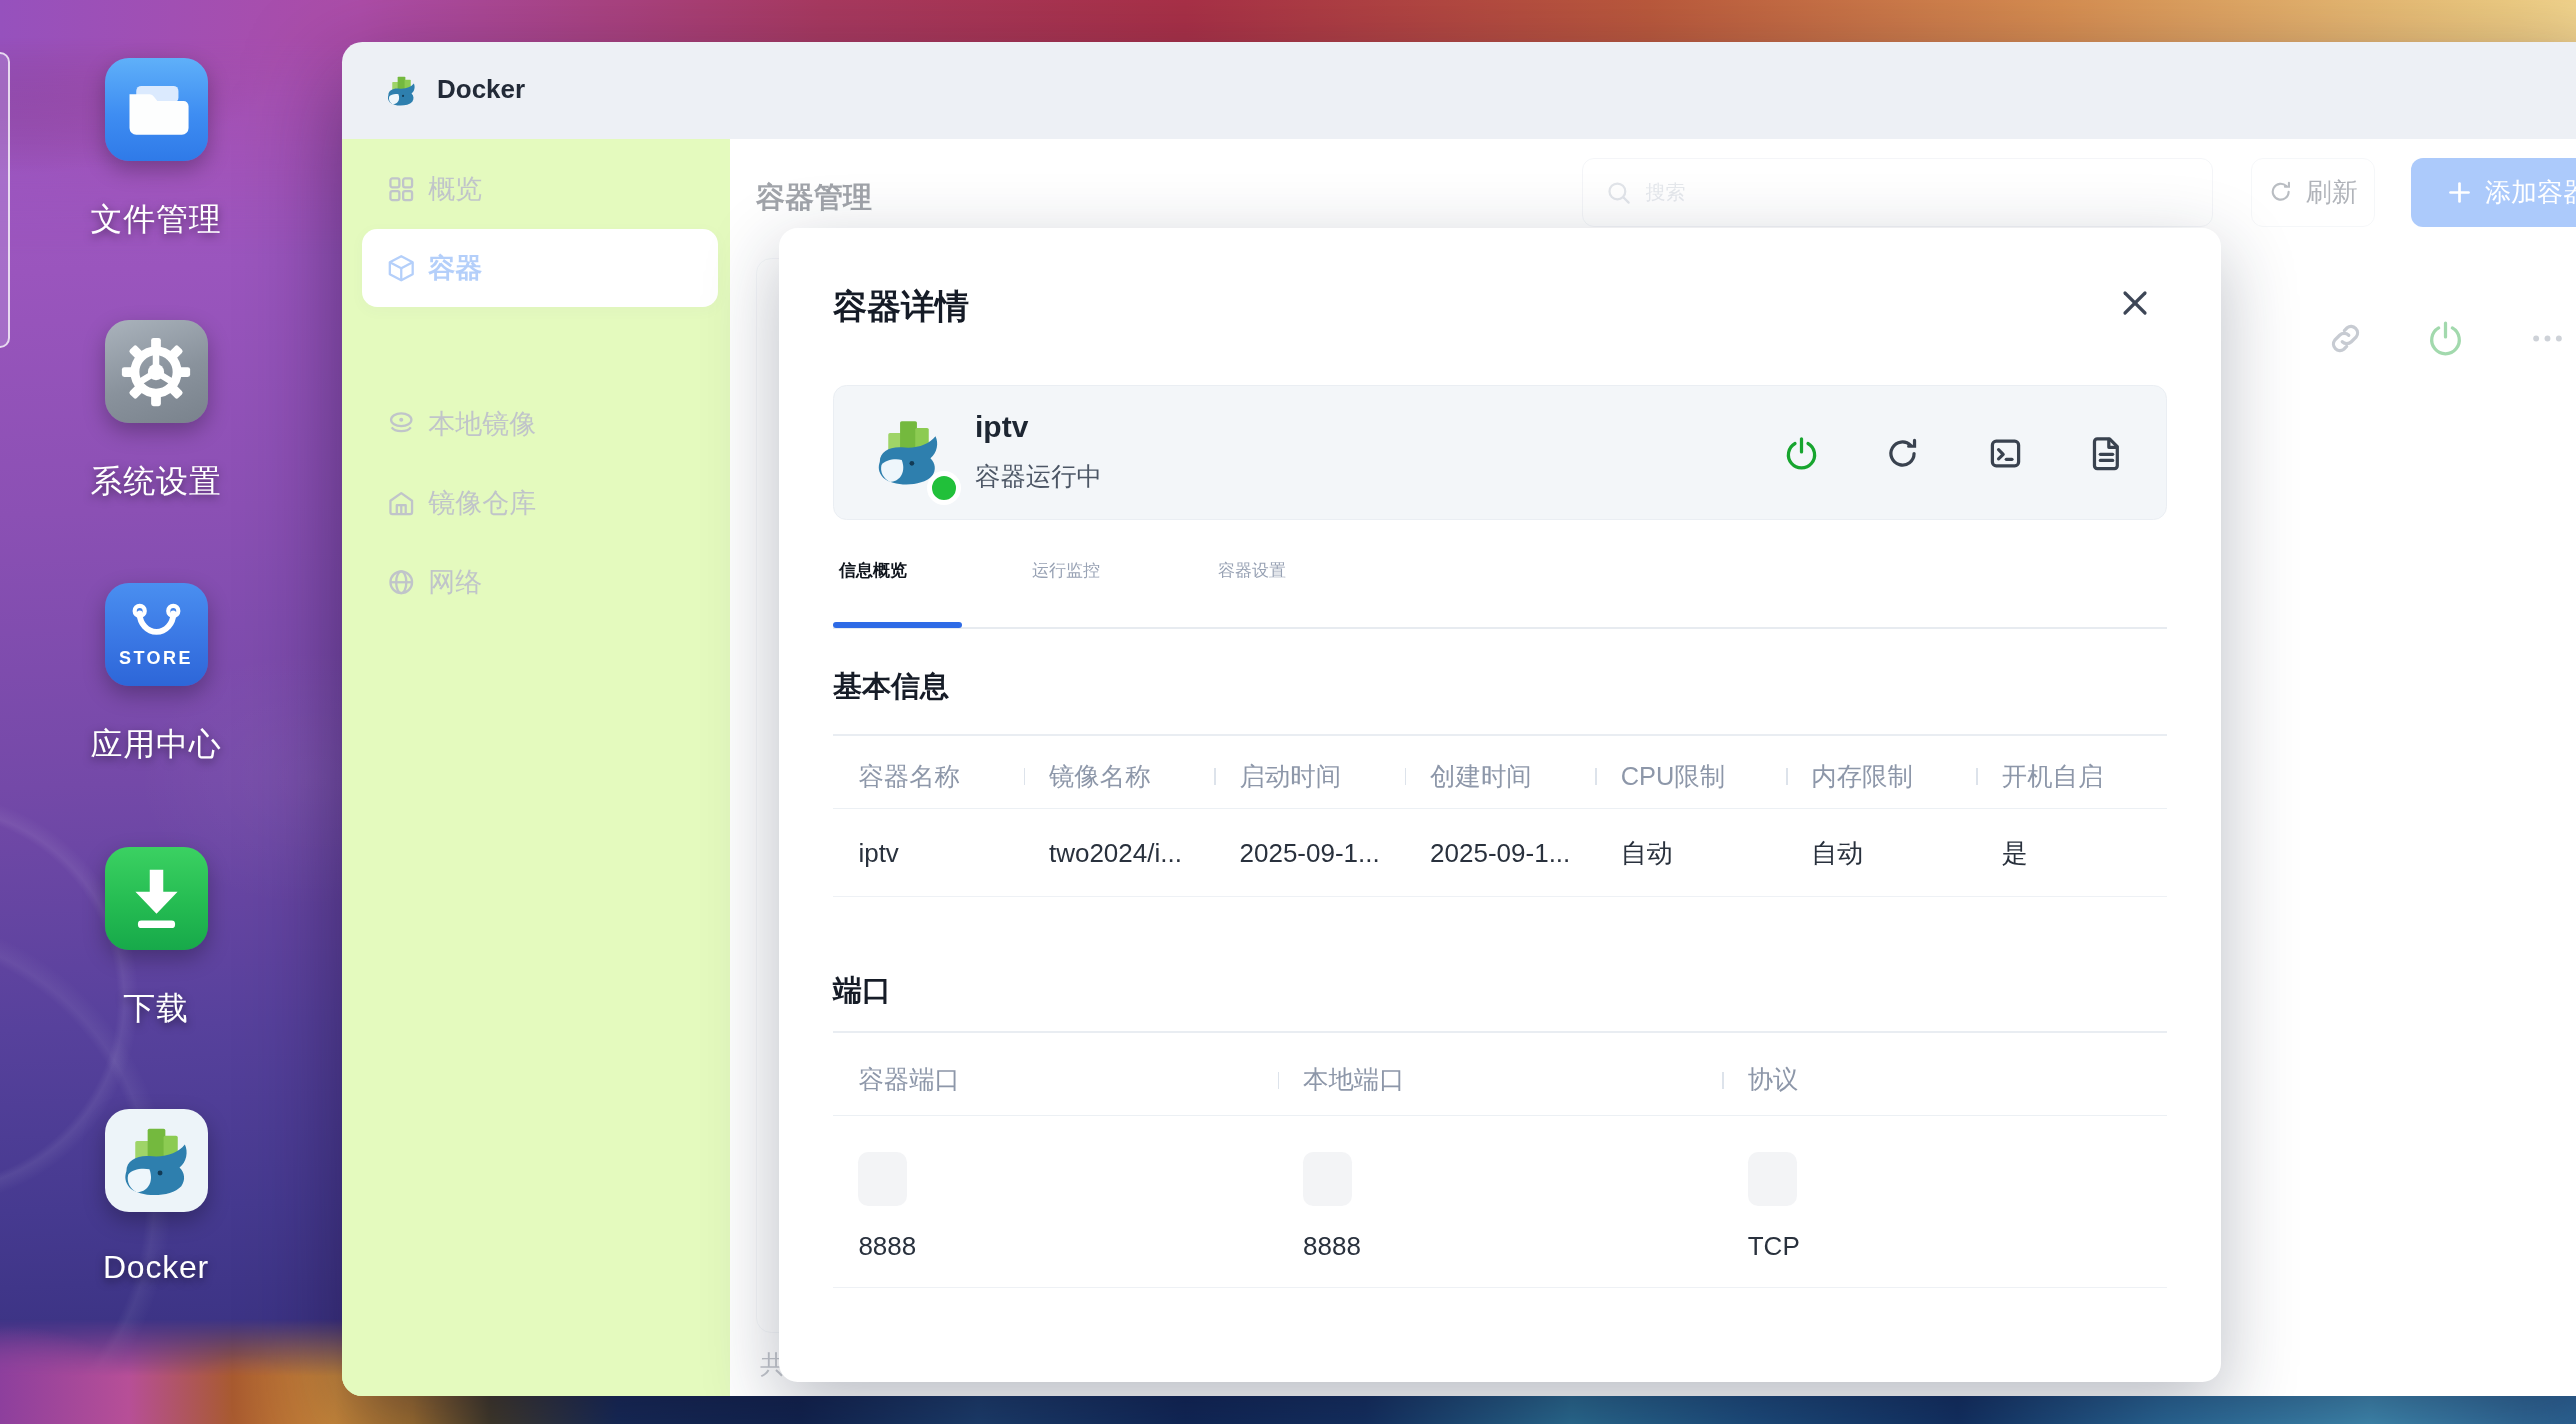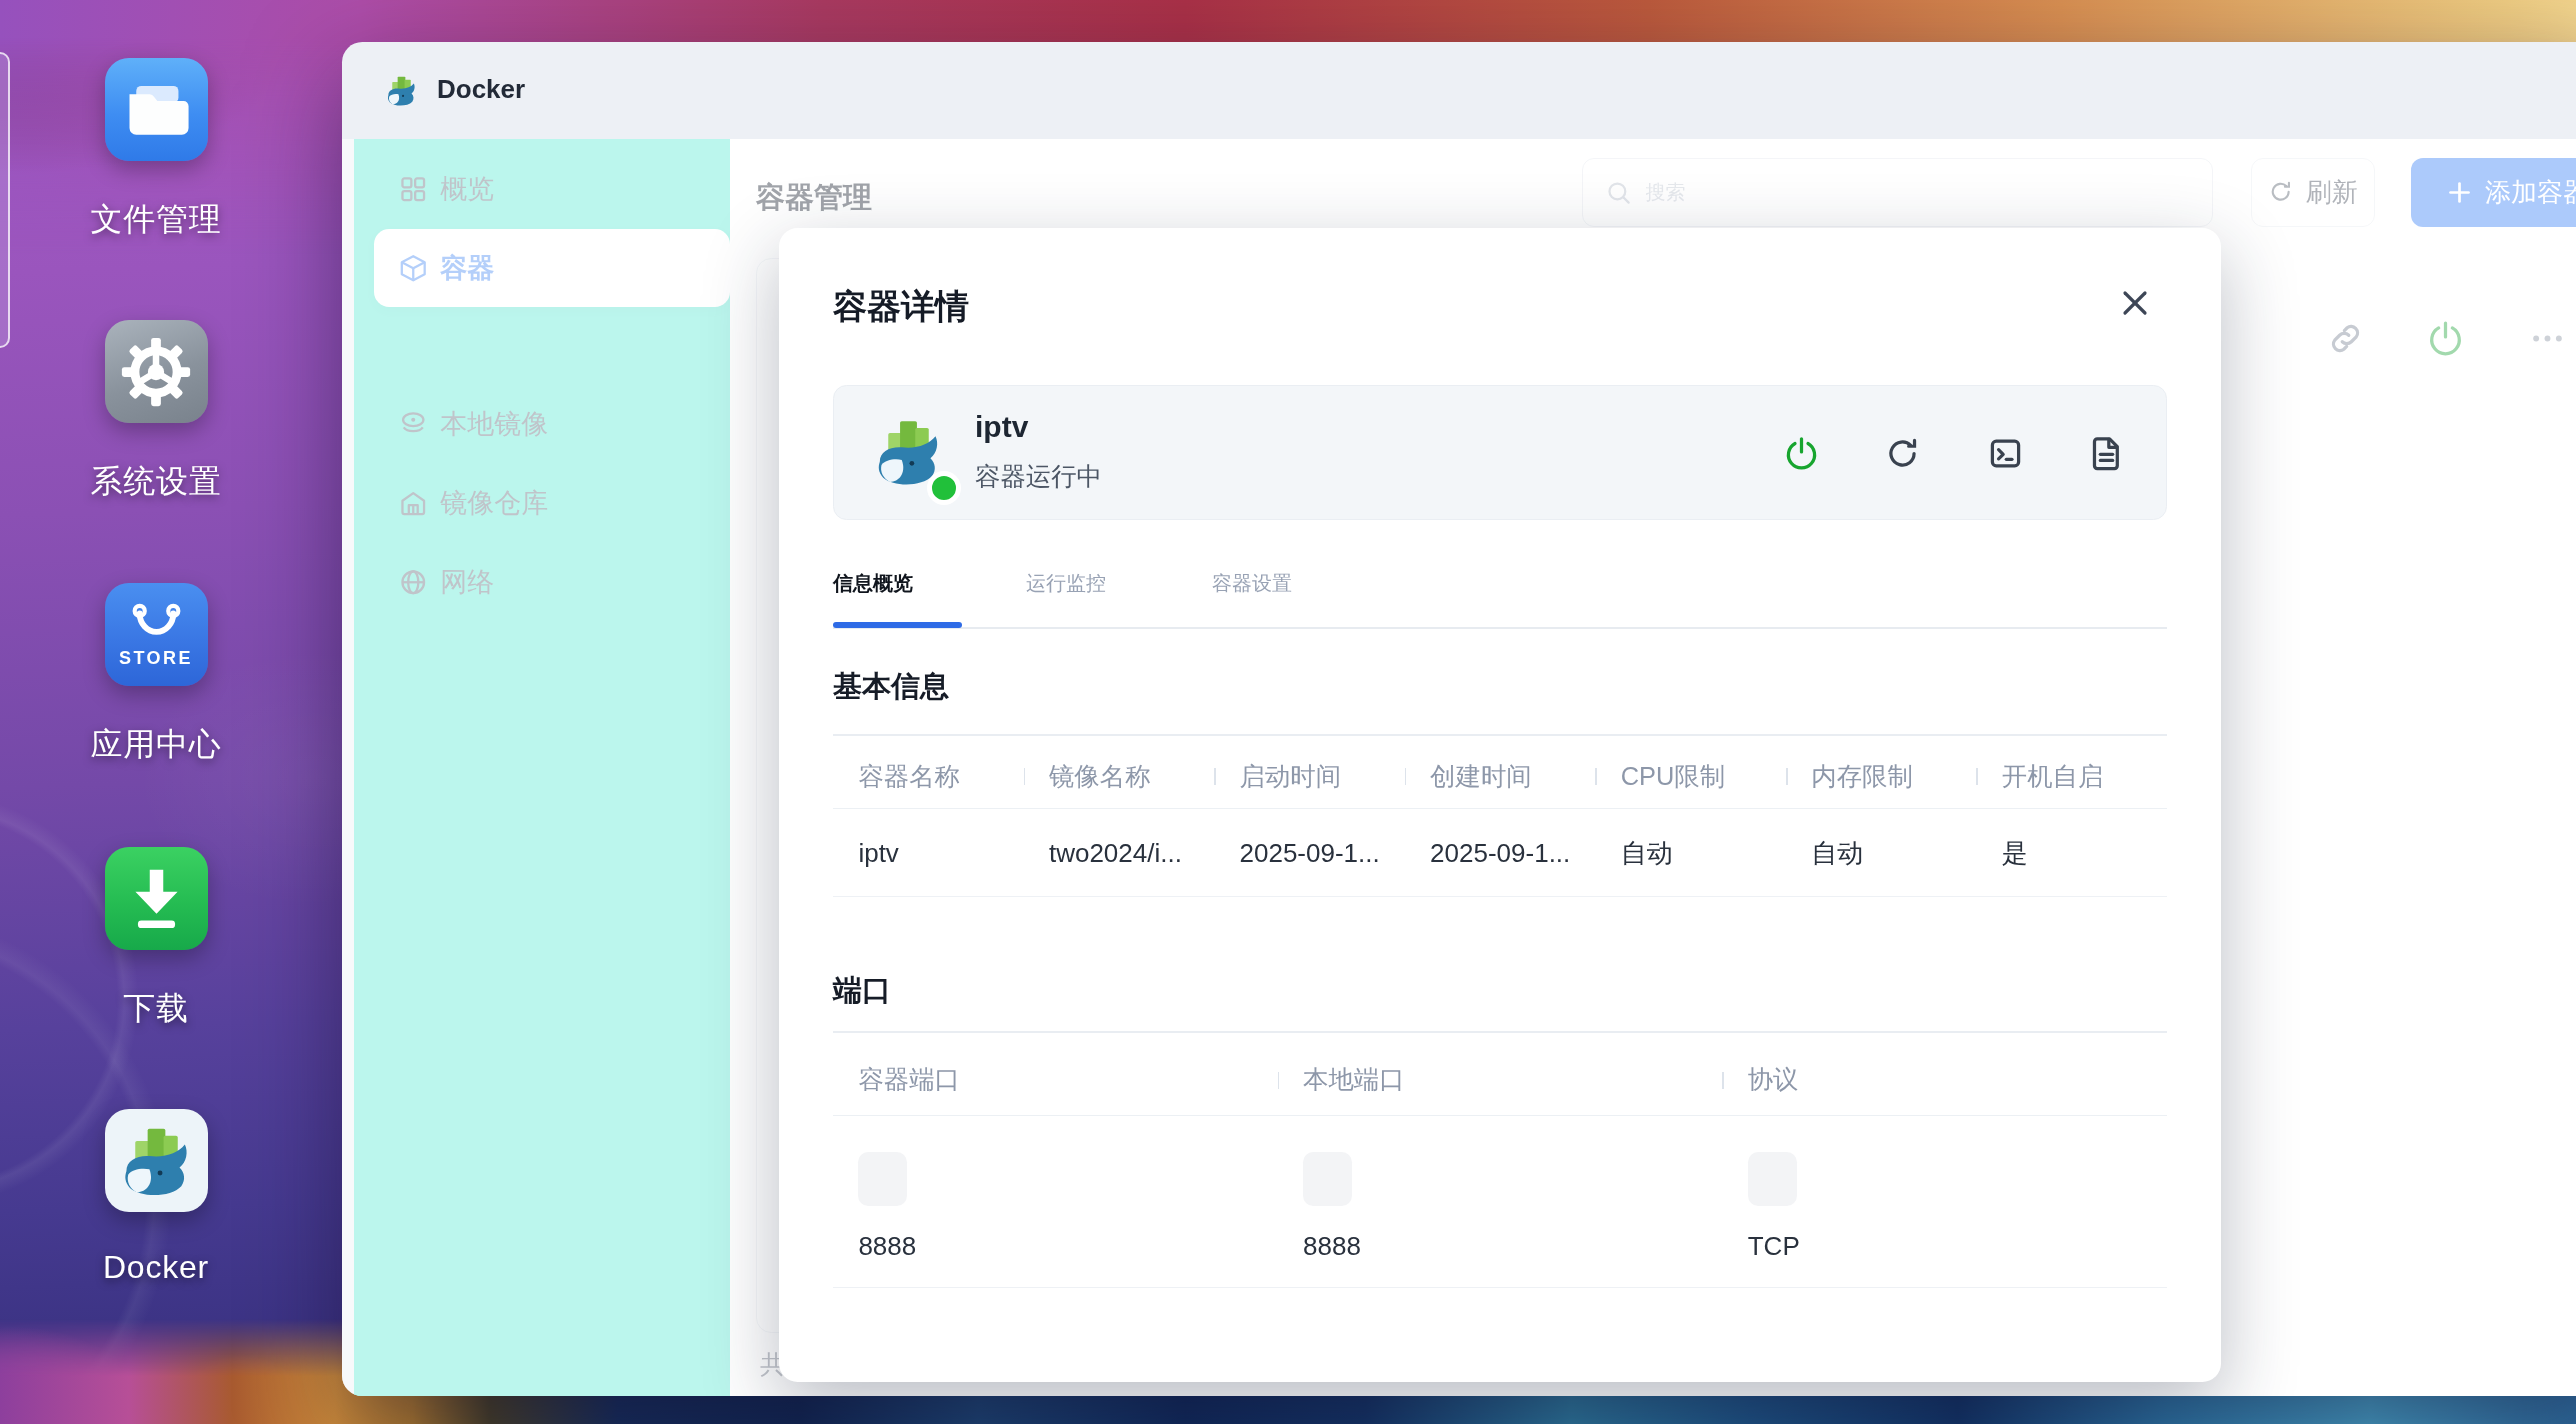--- a/index.html
+++ b/index.html
@@ -46,21 +46,21 @@
 
   
   .window { position:absolute; left:342px; top:42px; width:2269px; height:1354px;
     background:#edf0f5; border-radius:20.3px; overflow:hidden;
     box-shadow:0 34px 93px rgba(22,12,48,.5); }
   .titlebar { position:absolute; left:0; top:0; right:0; height:97px; display:flex; align-items:center; }
   .app-ic { position:absolute; left:41px; top:30px; width:37px; height:37px; }
   .win-title { position:absolute; left:95px; top:32px; font-size:26px; font-weight:600; color:#222a37; }
 
   .win-body { position:absolute; left:0; top:97px; right:0; bottom:0; }
-  .sidebar { position:absolute; left:12px; top:0; width:388px; bottom:0; background:#5eead4; }
+  .sidebar { position:absolute; left:0; top:0; width:388px; bottom:0; background:#bef264; }
   .side-item { position:absolute; left:20.3px; width:356px; height:78px; border-radius:15.2px;
     display:flex; align-items:center; cursor:pointer; color:#6a7380; }
   .side-item .s-ic { position:absolute; left:24px; width:30.5px; height:30.5px; }
   .side-item .s-lb { position:absolute; left:66px; font-size:27px; }
   .side-item.active { background:#ffffff; color:#4d8df2; box-shadow:0 3.4px 12px rgba(40,60,100,.06); }
   .side-item.active .s-lb { font-weight:700; }
 
   .main { position:absolute; left:388px; top:0; right:0; bottom:0; background:#ffffff; }
   .page-title { position:absolute; left:26px; top:39px; font-size:29px; font-weight:700; color:#202835; }
   .list-card { position:absolute; left:26px; top:119px; width:305px; height:1075px; background:#fff;
@@ -90,21 +90,21 @@
     align-items:center; justify-content:center; cursor:pointer; }
   .m-card { position:absolute; left:54px; top:157px; width:1334px; height:135px; background:#f3f6f9;
     border:1.7px solid #eaeef3; border-radius:13.5px; }
   .c-whale { position:absolute; left:34px; top:25.4px; width:81px; height:81px; }
   .c-badge { position:absolute; left:93px; top:85px; width:34px; height:34px; border-radius:50%;
     background:#21c03a; border:5.1px solid #ffffff; }
   .c-name { position:absolute; left:141px; top:24px; font-size:30px; font-weight:600; color:#1d2632; }
   .c-status { position:absolute; left:141px; top:74px; font-size:25.4px; color:#4c5665; }
   .c-act { position:absolute; top:44px; width:47px; height:47px; display:flex; align-items:center; justify-content:center; cursor:pointer; }
 
-  .m-tab { position:absolute; top:342px; font-size:20px; color:#98a2b4; cursor:pointer; }
+  .m-tab { position:absolute; top:331px; font-size:17px; color:#98a2b4; cursor:pointer;margin-left:6px; }
   .m-tab.active { color:#10151d; font-weight:700; }
   .tab-line { position:absolute; left:54px; top:399px; width:1334px; height:1.7px; background:#e7ebf0; }
   .tab-bar { position:absolute; left:54px; top:394px; width:129px; height:6px; border-radius:3.4px; background:#2e6be6; }
 
   .sec-title { position:absolute; left:54px; font-size:29px; font-weight:700; color:#161c27; }
   .m-div { position:absolute; left:54px; width:1334px; height:1.7px; background:#e9edf2; }
   .t-row { position:absolute; left:54px; width:1334px; display:grid; align-items:center; }
   .cols7 { grid-template-columns:repeat(7,1fr); }
   .cols3 { grid-template-columns:repeat(3,1fr); }
   .t-row > div { position:relative; padding-left:25.4px; white-space:nowrap; overflow:hidden; }

